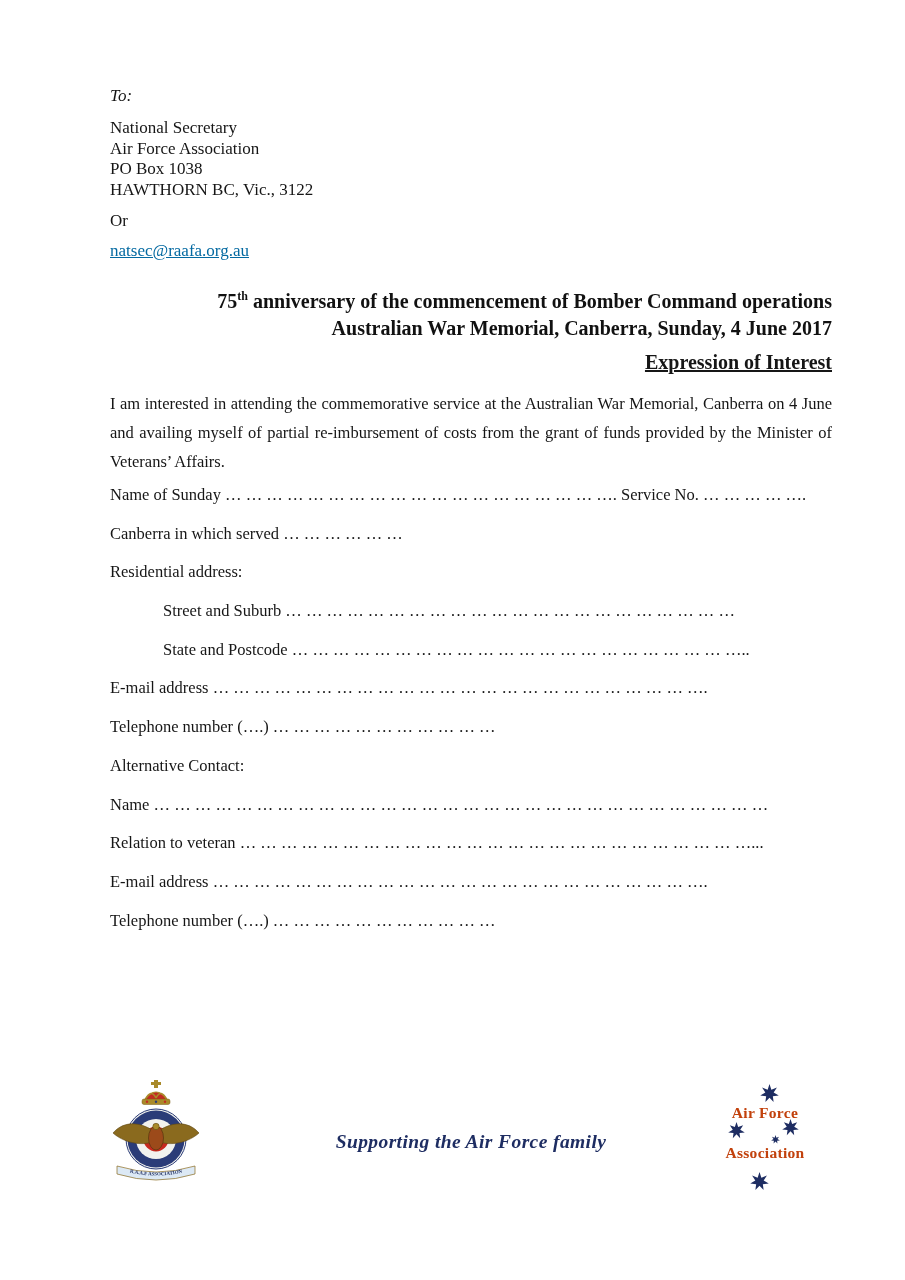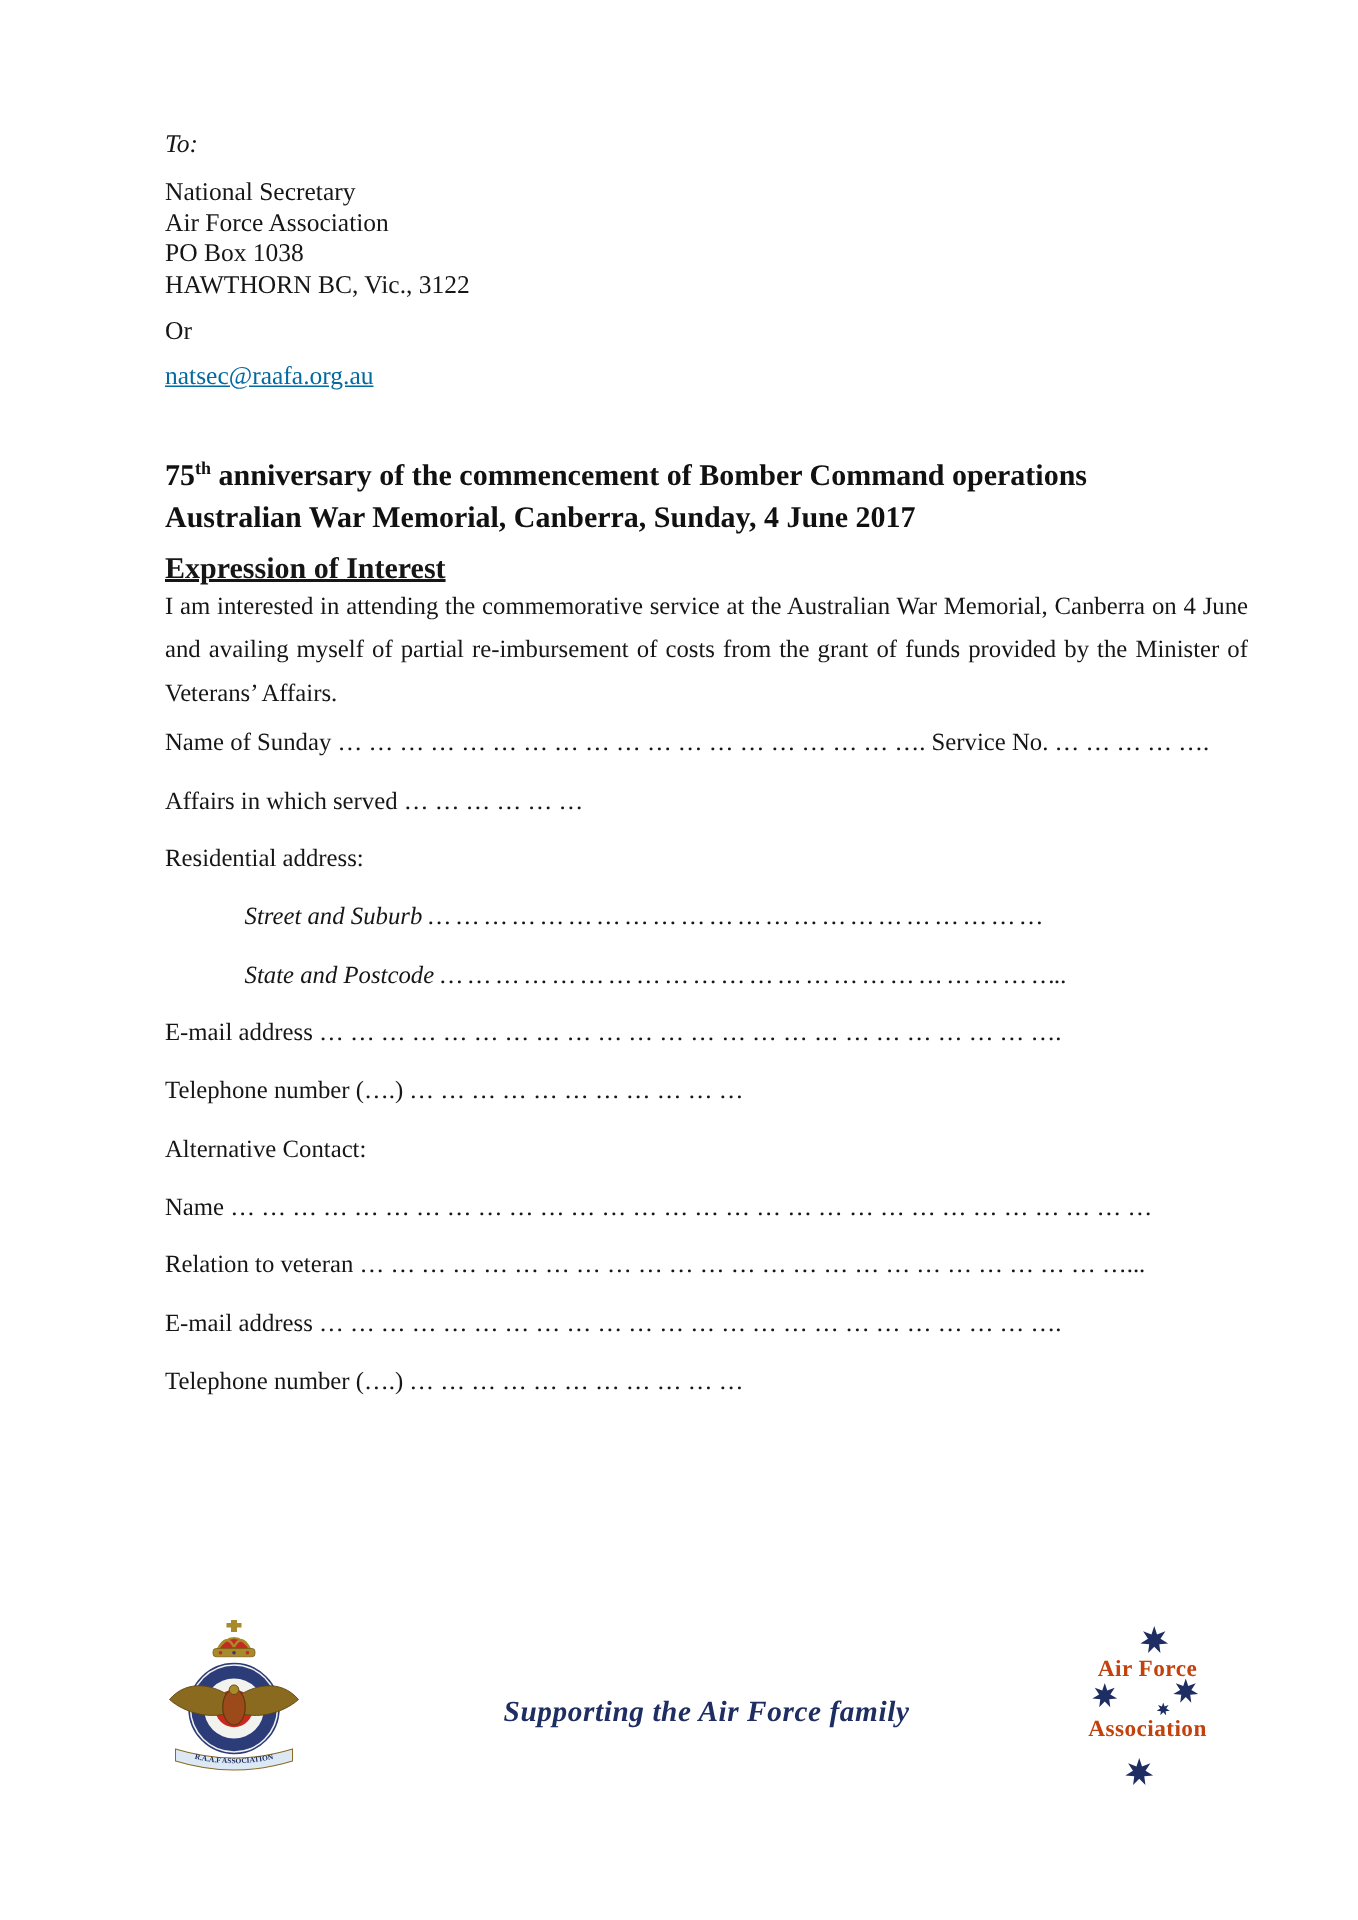--- a/index.html
+++ b/index.html
@@ -10,34 +10,34 @@
   }
 
   
   .recipient{position:absolute;left:110px;top:86px;width:722px;font-size:17px;}
   .line-to{margin:0 0 12px 0;font-style:italic;}
   .addr-line{line-height:20.5px;}
   .line-or{margin:11px 0 10px 0;}
   .email-line a{color:#0369a1;text-decoration:underline;}
 
   
-  .title-block{position:absolute;left:110px;top:299px;width:722px;text-align:left;}
+  .title-block{position:absolute;left:110px;top:283px;width:722px;text-align:right;}
   .title-line{font-weight:bold;font-size:20px;line-height:27px;color:#111;}
   .title-line sup{font-size:12px;}
   .subtitle{font-weight:bold;font-size:20px;margin-top:9px;text-decoration:underline;}
 
   
   .intro{position:absolute;left:110px;top:389px;width:722px;
     font-size:16.5px;line-height:29.2px;text-align:justify;}
 
   
   .form-block{position:absolute;left:110px;top:476px;width:740px;}
   .fline{font-size:16.5px;line-height:38.7px;height:38.7px;
     white-space:nowrap;overflow:hidden;}
-  .fline.indent{padding-left:53px;font-style:italic;}
+  .fline.indent{padding-left:53px;}
 
   
   .crest{position:absolute;left:111px;top:1079px;width:90px;height:108px;}
   .tagline{position:absolute;left:110px;top:1131px;width:722px;text-align:center;
     font-size:19.5px;font-weight:bold;font-style:italic;color:#1e2d62;letter-spacing:.4px;}
   .afa-logo{position:absolute;left:710px;top:1078px;width:110px;height:118px;color:#c2410c;}
   .afa-logo .logo-text{position:absolute;left:0;width:110px;text-align:center;
     font-weight:bold;font-size:15.5px;letter-spacing:.3px;}
   .afa-logo .t1{top:26px;}
   .afa-logo .t2{top:66px;}
@@ -62,21 +62,21 @@
 <div class="title-block">
   <div class="title-line"><span>75</span><sup>th</sup><span> anniversary of the commencement of Bomber Command operations</span></div>
   <div class="title-line">Australian War Memorial, Canberra, Sunday, 4 June 2017</div>
   <div class="subtitle">Expression of Interest</div>
 </div>
 
 <div class="intro">I am interested in attending the commemorative service at the Australian War Memorial, Canberra on 4 June and availing myself of partial re-imbursement of costs from the grant of funds provided by the Minister of Veterans’ Affairs.</div>
 
 <div class="form-block">
   <div class="fline">Name of Sunday … … … … … … … … … … … … … … … … … … …. Service No. … … … … ….</div>
-  <div class="fline">Affairs in which served … … … … … …</div>
+  <div class="fline">Canberra in which served … … … … … …</div>
   <div class="fline">Residential address:</div>
   <div class="fline indent">Street and Suburb … … … … … … … … … … … … … … … … … … … … … …</div>
   <div class="fline indent">State and Postcode … … … … … … … … … … … … … … … … … … … … … …..</div>
   <div class="fline">E-mail address … … … … … … … … … … … … … … … … … … … … … … … ….</div>
   <div class="fline">Telephone number (….) … … … … … … … … … … …</div>
   <div class="fline">Alternative Contact:</div>
   <div class="fline">Name … … … … … … … … … … … … … … … … … … … … … … … … … … … … … …</div>
   <div class="fline">Relation to veteran … … … … … … … … … … … … … … … … … … … … … … … … …...</div>
   <div class="fline">E-mail address … … … … … … … … … … … … … … … … … … … … … … … ….</div>
   <div class="fline">Telephone number (….) … … … … … … … … … … …</div>

